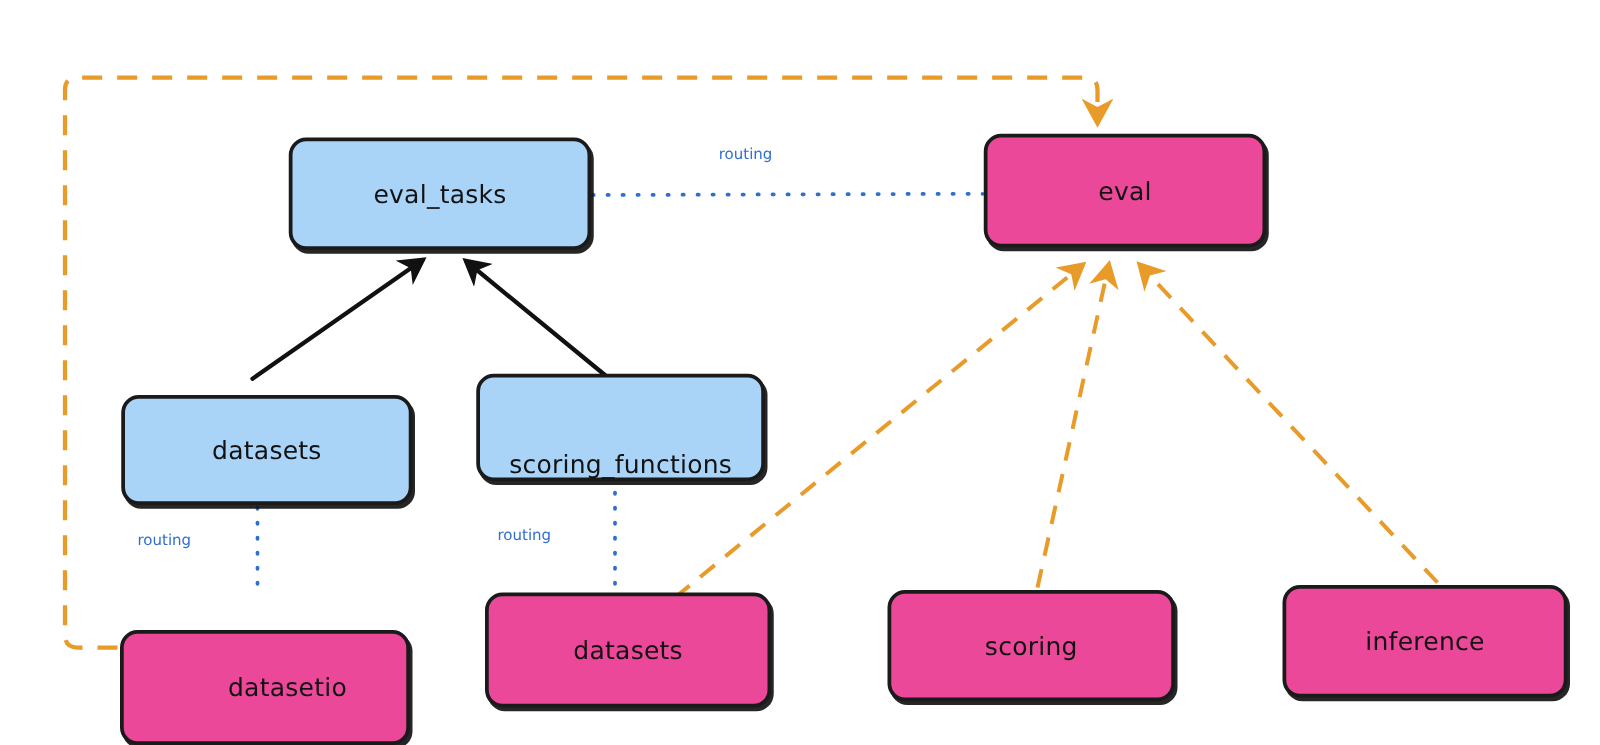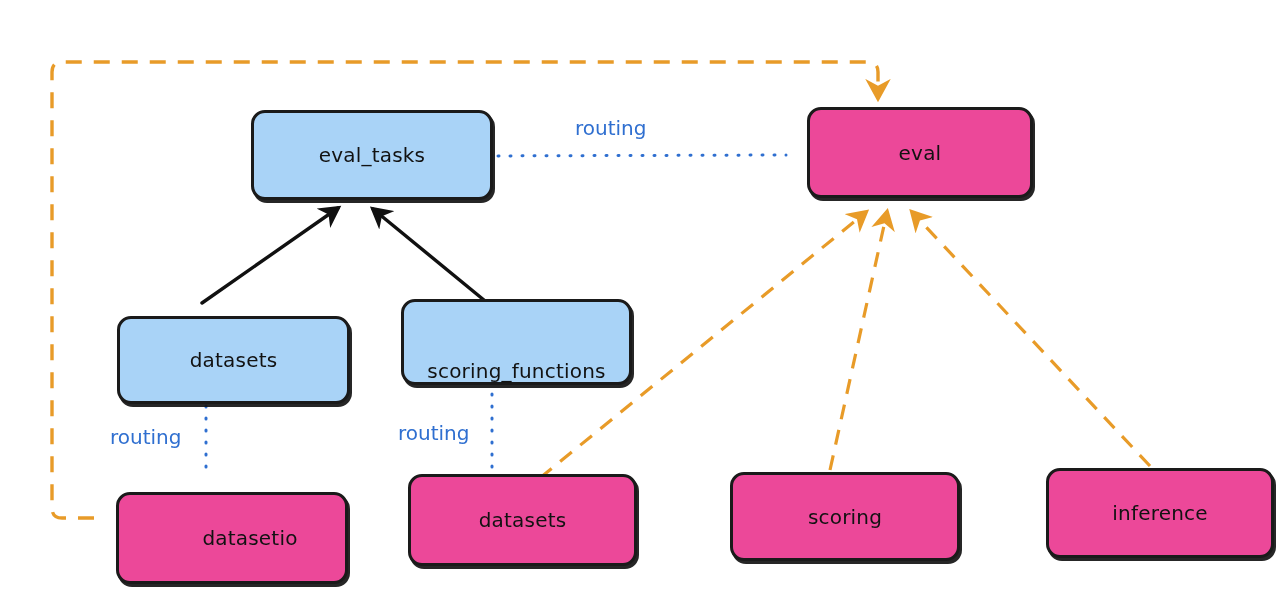--- a/index.html
+++ b/index.html
@@ -35,31 +35,30 @@
     align-items: center;
     justify-content: center;
     border: 3px solid #1a1a1a;
     border-radius: 14px;
     box-shadow: 2px 3px 0 rgba(20,20,20,0.92);
     font-size: 20px;
     letter-spacing: 0.2px;
     color: #121212;
     text-align: center;
     user-select: none;
-    margin-left: 20px;
   }
   .node.blue  { background: #a9d3f7; }
   .node.green { background: #ec4899; }
   .node-label {
     pointer-events: none;
     line-height: 1.1;
   }
   .edge-label {
     position: absolute;
-    font-size: 20px;
+    font-size: 12px;
     color: #2f6fd0;
     white-space: nowrap;
     user-select: none;
   }
 </style>
 </head>
 <body>
 
 <div id="canvas">
 
@@ -101,21 +100,21 @@
   </div>
 
   <div class="node blue" style="left:97px; top:316px; width:233px; height:88px;">
     <span class="node-label">datasets</span>
   </div>
 
   <div class="node blue" style="left:381px; top:299px; width:231px; height:86px;align-items:flex-end;">
     <span class="node-label">scoring_functions</span>
   </div>
 
-  <div class="node green" style="left:96px; top:492px; width:232px; height:92px;padding-left:36px;">
+  <div class="node green" style="left:96px; top:504px; width:232px; height:92px;padding-left:36px;">
     <span class="node-label">datasetio</span>
   </div>
 
   <div class="node green" style="left:388px; top:474px; width:229px; height:92px;">
     <span class="node-label">datasets</span>
   </div>
 
   <div class="node green" style="left:710px; top:472px; width:230px; height:89px;">
     <span class="node-label">scoring</span>
   </div>

